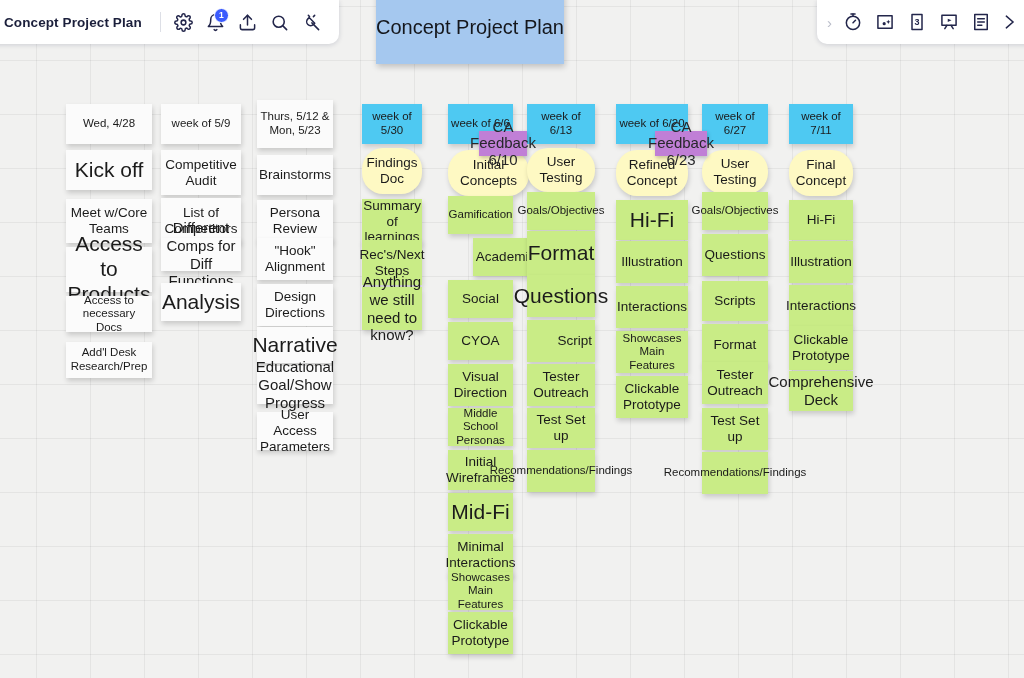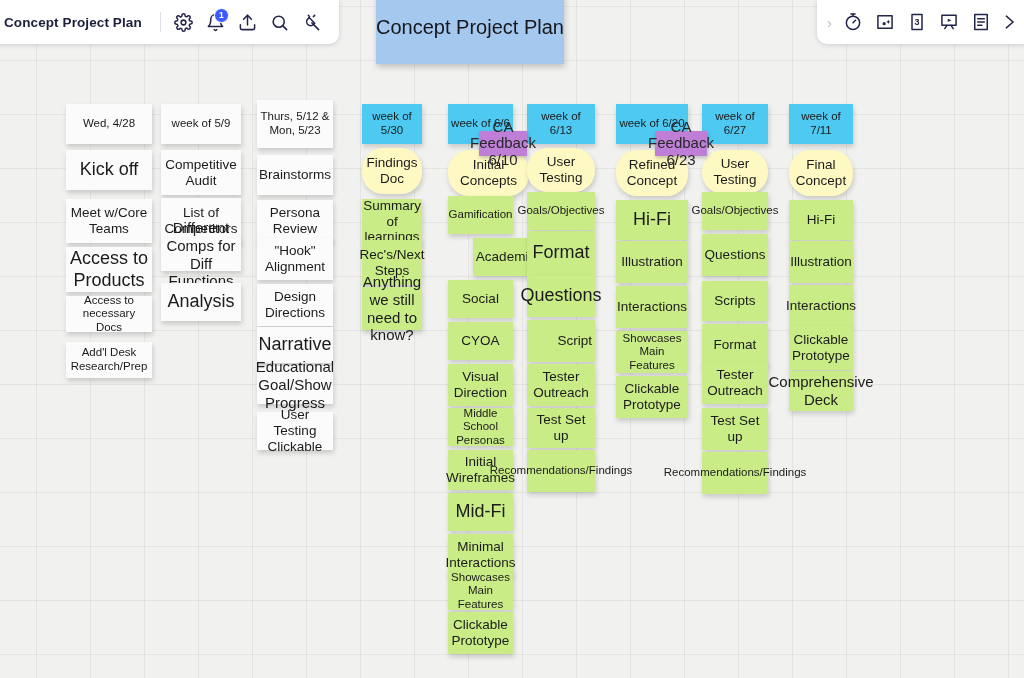--- a/index.html
+++ b/index.html
@@ -57,21 +57,21 @@
     position:absolute;display:flex;align-items:center;justify-content:center;
     text-align:center;color:#1b1b1b;line-height:1.18;
     box-shadow:1px 3px 5px rgba(0,0,0,.17);
     padding:2px 3px;box-sizing:border-box;z-index:10;
   }
   .c-white{background:#fbfbfb;}
   .c-blue{background:#4ec9f2;}
   .c-yellow{background:#fef9c3;border-radius:21px;}
   .c-green{background:#c9ec86;}
   .c-purple{background:#c07fd6;color:#27272b;}
-  .t-lg{font-size:18px;}
+  .t-lg{font-size:21px;}
   .t-md{font-size:13.5px;}
   .t-sm{font-size:11.5px;}
   .t-xs{font-size:15px;}
   .badge-note{z-index:25;box-shadow:1px 2px 4px rgba(0,0,0,.22);}
 </style>
 </head>
 <body>
 
 <div id="canvas"></div>
 
@@ -124,21 +124,21 @@
     <div class="note c-white t-md" style="left: 257px; top: 284px; width: 76px; height: 42px;">
       <span>Design Directions</span>
     </div>
     <div class="note c-white t-lg" style="left: 257px; top: 327px; width: 76px; height: 36px;">
       <span>Narrative</span>
     </div>
     <div class="note c-white t-xs" style="left: 257px; top: 366px; width: 76px; height: 38px;">
       <span>Educational Goal/Show Progress</span>
     </div>
     <div class="note c-white t-md" style="left: 257px; top: 412px; width: 76px; height: 38px;">
-      <span>User Testing Clickable</span>
+      <span>User Access Parameters</span>
     </div>
     <div class="note c-blue t-sm" style="left: 362px; top: 104px; width: 60px; height: 40px;">
       <span>week of 5/30</span>
     </div>
     <div class="note c-yellow t-md" style="left: 362px; top: 148px; width: 60px; height: 46px;">
       <span>Findings Doc</span>
     </div>
     <div class="note c-green t-md" style="left: 362px; top: 199px; width: 60px; height: 45px;">
       <span>Summary of learnings</span>
     </div>

